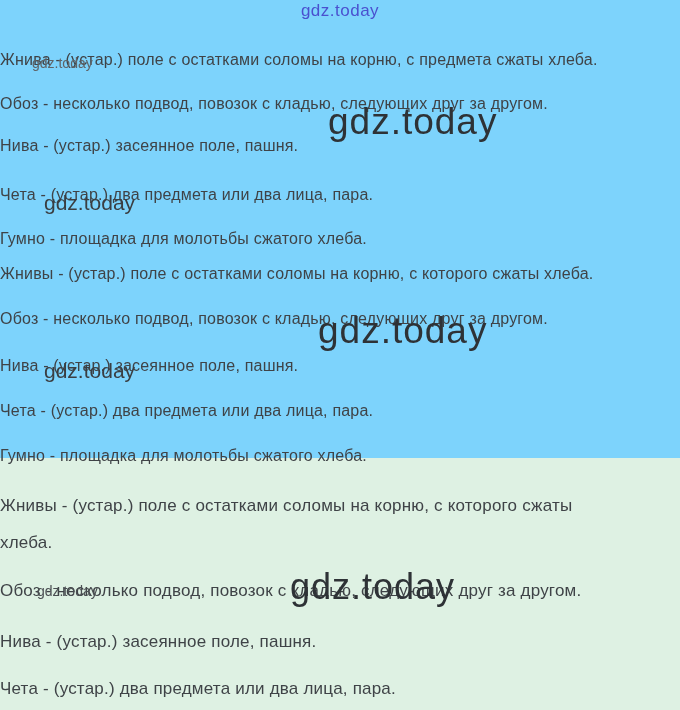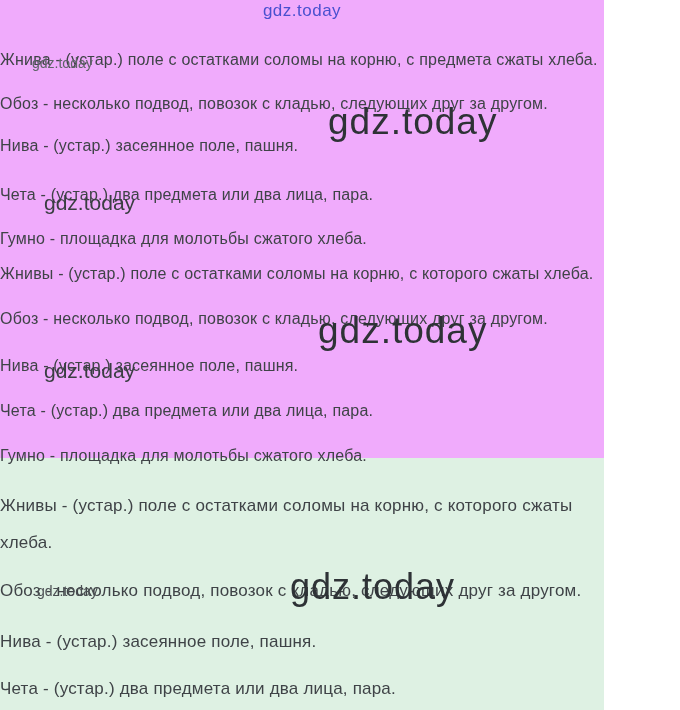--- a/index.html
+++ b/index.html
@@ -1,20 +1,20 @@
 <!DOCTYPE html>
 <html><head>
 <meta charset="utf-8">
 <style>
   html, body { margin: 0; padding: 0; }
   .page {
     position: relative;
-    width: 604px;
+    width: 680px;
     height: 710px;
-    background: #f0abfc;
+    background: #7dd3fc;
     overflow: hidden;
     font-family: "Liberation Sans", sans-serif;
   }
   .highlight-block {
     position: absolute;
     left: 0;
     top: 458px;
     width: 680px;
     height: 252px;
     background: #def1e3;

